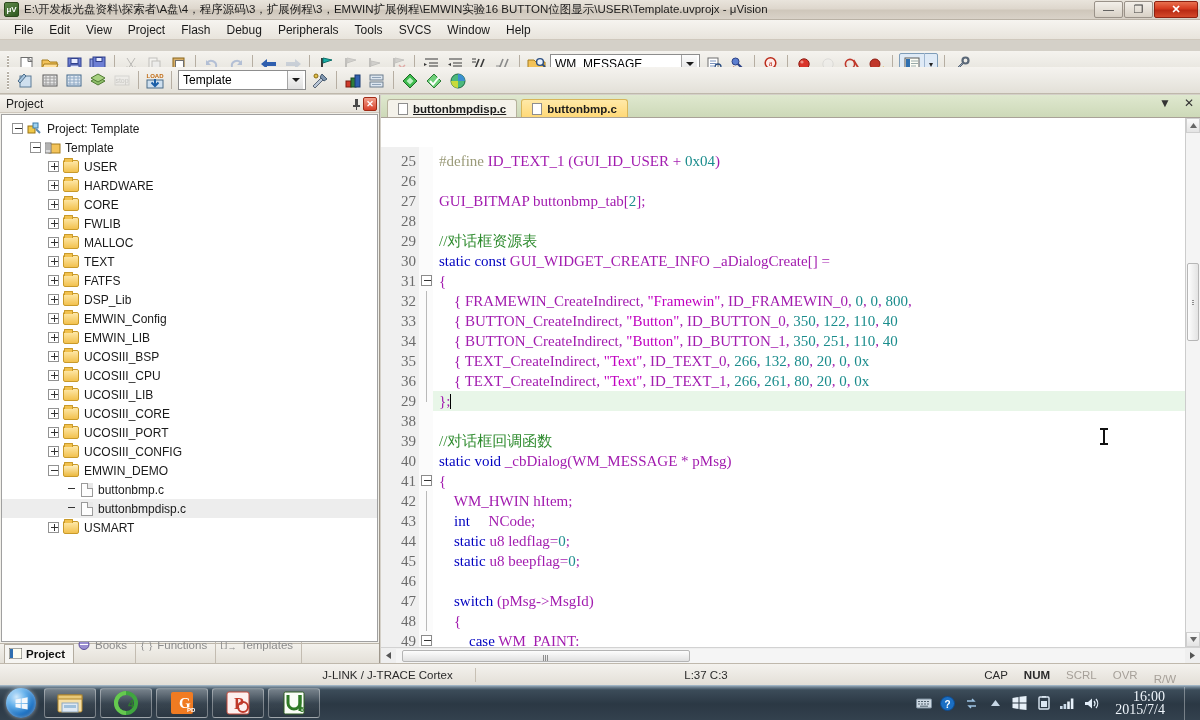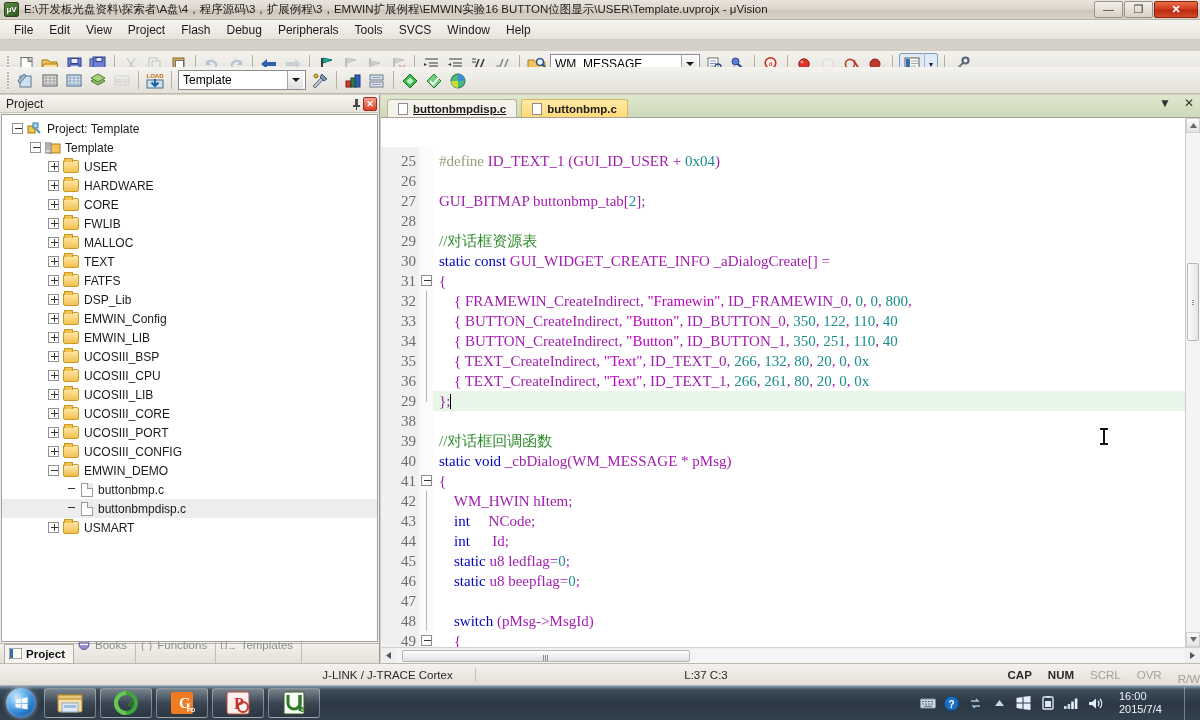--- a/index.html
+++ b/index.html
@@ -307,22 +307,22 @@
   }
   .tb-app {
     width:52px;height:30px; margin-left:4px; flex:none;
     border:1px solid rgba(255,255,255,.35); border-radius:3px;
     background:linear-gradient(to bottom,rgba(255,255,255,.30),rgba(255,255,255,.07) 50%,rgba(0,0,0,.12));
     display:flex;align-items:center;justify-content:center;
   }
   .tray { display:flex; align-items:center; gap:7px; margin-left:auto; padding-right:6px; }
   .tray .ti { width:17px;height:17px; display:flex;align-items:center;justify-content:center; color:#d9e6f2; }
   .clock {
-    color:#eef4fa; font-size:11px; text-align:left; line-height:13px;
-    padding:0 8px; min-width:62px;
+    color:#eef4fa; font-size:14px; text-align:right; line-height:13px;
+    padding:0 8px; min-width:62px;font-family:Liberation Serif, serif;
   }
   .showdesk { width:10px; height:33px; border-left:1px solid rgba(255,255,255,.35); margin-left:4px; }
 </style>
 </head>
 <body>
 
 <div id="app">
 
   <div class="titlebar">
     <div class="tb-icon">μV</div>
@@ -987,21 +987,20 @@
             <div class="cl"><span class="txt">    { BUTTON_CreateIndirect, </span><span class="str">"Button"</span><span class="txt">, ID_BUTTON_1, </span><span class="num">350</span><span class="txt">, </span><span class="num">251</span><span class="txt">, </span><span class="num">110</span><span class="txt">, </span><span class="num">40</span></div>
             <div class="cl"><span class="txt">    { TEXT_CreateIndirect, </span><span class="str">"Text"</span><span class="txt">, ID_TEXT_0, </span><span class="num">266</span><span class="txt">, </span><span class="num">132</span><span class="txt">, </span><span class="num">80</span><span class="txt">, </span><span class="num">20</span><span class="txt">, </span><span class="num">0</span><span class="txt">, </span><span class="num">0x</span></div>
             <div class="cl"><span class="txt">    { TEXT_CreateIndirect, </span><span class="str">"Text"</span><span class="txt">, ID_TEXT_1, </span><span class="num">266</span><span class="txt">, </span><span class="num">261</span><span class="txt">, </span><span class="num">80</span><span class="txt">, </span><span class="num">20</span><span class="txt">, </span><span class="num">0</span><span class="txt">, </span><span class="num">0x</span></div>
             <div class="cl hl"><span class="txt">};</span><span class="caret"></span></div>
             <div class="cl"><span class="txt"></span></div>
             <div class="cl"><span class="cm">//对话框回调函数</span></div>
             <div class="cl"><span class="k">static void</span><span class="txt"> _cbDialog(WM_MESSAGE * pMsg)</span></div>
             <div class="cl"><span class="txt">{</span></div>
             <div class="cl"><span class="txt">    WM_HWIN hItem;</span></div>
             <div class="cl"><span class="txt">    </span><span class="k">int</span><span class="txt">     NCode;</span></div>
-            <div class="cl"><span class="txt">    </span><span class="k">int</span><span class="txt">      Id;</span></div>
             <div class="cl"><span class="txt">    </span><span class="k">static</span><span class="txt"> u8 ledflag=</span><span class="num">0</span><span class="txt">;</span></div>
             <div class="cl"><span class="txt">    </span><span class="k">static</span><span class="txt"> u8 beepflag=</span><span class="num">0</span><span class="txt">;</span></div>
             <div class="cl"><span class="txt"></span></div>
             <div class="cl"><span class="txt">    </span><span class="k">switch</span><span class="txt"> (pMsg-&gt;MsgId)</span></div>
             <div class="cl"><span class="txt">    {</span></div>
             <div class="cl"><span class="txt">        </span><span class="k">case</span><span class="txt"> WM_PAINT:</span></div>
             <div class="cl"><span class="txt">            GUI_SetBkColor(GUI_WHITE);</span></div>
           </div>
       </div>
       <div class="mouse-cursor"></div>
@@ -1039,25 +1038,25 @@
     </div>
   </div>
 
   <div class="statusbar">
     <div class="sb-cell" style="width:300px;"></div>
     <div class="sb-cell" style="width:175px;justify-content:center;">J-LINK / J-TRACE Cortex</div>
     <div class="sb-sep"></div>
     <div class="sb-cell" style="width:170px;"></div>
     <div class="sb-cell" style="width:120px;justify-content:center;text-align:right;">L:37 C:3</div>
     <div class="sb-spacer"></div>
-    <div class="sb-cell" style="font-weight:bold;">CAP</div>
+    <div class="sb-cell" style="font-weight:normal;">CAP</div>
     <div class="sb-cell" style="font-weight:bold;">NUM</div>
     <div class="sb-cell sb-dim">SCRL</div>
     <div class="sb-cell sb-dim">OVR</div>
-    <div class="sb-cell sb-dim" style="padding-right:0;margin-top:8px;">R/W</div>
+    <div class="sb-cell sb-dim" style="padding-right:24px;margin-top:8px;">R/W</div>
   </div>
 
   <div class="taskbar">
     <div class="startorb">
       <div class="orb">
         <svg width="15" height="15" viewBox="0 0 15 15">
           <path d="M1.5 3.6 L6.8 2.6 L6.8 7 L1.5 7 Z" fill="#f4f8fc"></path>
           <path d="M7.6 2.4 L13.6 1.3 L13.6 7 L7.6 7 Z" fill="#f4f8fc"></path>
           <path d="M1.5 7.8 L6.8 7.8 L6.8 12.2 L1.5 11.3 Z" fill="#f4f8fc"></path>
           <path d="M7.6 7.8 L13.6 7.8 L13.6 13.6 L7.6 12.5 Z" fill="#f4f8fc"></path>

